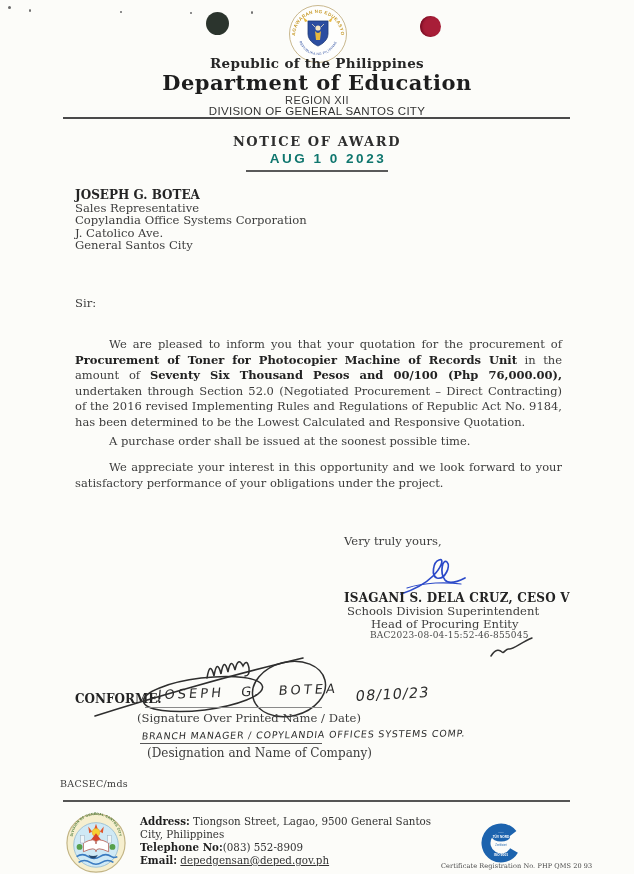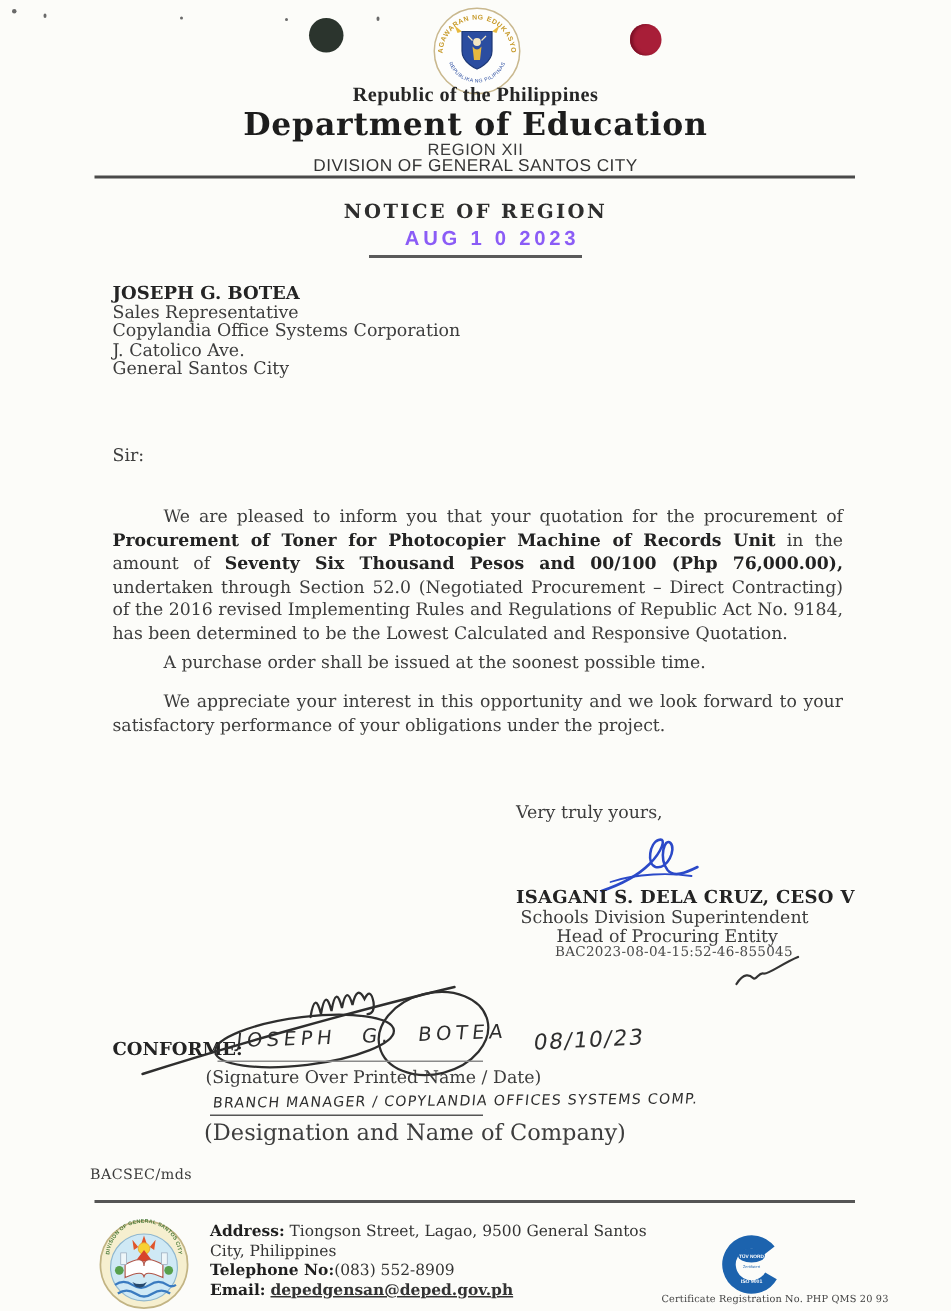--- a/index.html
+++ b/index.html
@@ -5,31 +5,31 @@
   html,body{margin:0;padding:0;background:#e9e9e9;}
   .page{position:relative;width:634px;height:874px;background:#fcfcf9;overflow:hidden;
         font-family:"DejaVu Serif", serif;color:#3d3d3d;}
   .abs{position:absolute;}
   .center{text-align:center;}
 
   
   .speck{position:absolute;background:#6a6a6a;border-radius:50%;}
   .dark-dot{position:absolute;left:206px;top:12px;width:23px;height:23px;border-radius:50%;background:#2b342d;}
   .red-dot{position:absolute;left:420px;top:16px;width:21px;height:21px;border-radius:50%;background:#a81e38;box-shadow:inset 2px 0 2px #7c1026;}
-  .hdr-republic{left:0;right:0;top:55px;font-size:13.5px;font-weight:bold;letter-spacing:.3px;color:#262626;font-family:Liberation Serif, serif;}
+  .hdr-republic{left:0;right:0;top:55px;font-size:13.5px;font-weight:bold;letter-spacing:.3px;color:#262626;}
   .hdr-dept{left:0;right:0;top:70px;font-size:21px;font-weight:bold;letter-spacing:.5px;color:#1d1d1d;text-align:center;}
   .hdr-region{left:0;right:0;top:94px;font-size:11px;font-family:"Liberation Sans",sans-serif;color:#3a3a3a;letter-spacing:.4px;}
   .hdr-division{left:0;right:0;top:105px;font-size:11.5px;font-family:"Liberation Sans",sans-serif;color:#333;letter-spacing:.3px;}
   .rule{position:absolute;left:63px;width:507px;height:2px;background:#4a4a4a;}
   .top-rule{top:117px;}
   .bottom-rule{top:800px;height:2px;background:#555;}
 
   .noa-title{left:0;right:0;top:134px;font-size:13px;font-weight:bold;letter-spacing:1.6px;color:#2e2e2e;}
   .date-stamp{left:0;right:0;top:151px;font-family:"Liberation Sans",sans-serif;font-size:13.5px;font-weight:bold;
-              letter-spacing:2.5px;color:#8b5cf6;padding-left:22px;}
+              letter-spacing:2.5px;color:#0f766e;padding-left:22px;}
   .date-underline{position:absolute;left:246px;top:170px;width:142px;height:2px;background:#5a5a5a;}
 
   .addressee{left:75px;top:189px;font-size:11.6px;line-height:12.6px;}
   .addressee .name{font-weight:bold;color:#242424;font-size:12px;}
 
   .salutation{left:75px;top:296px;font-size:11.6px;}
   .para{position:absolute;left:75px;width:487px;font-size:11.5px;line-height:15.6px;text-align:justify;margin:0;}
   .para b{color:#222;}
   .p1{top:337px;text-indent:34px;}
   .p2{top:434px;text-indent:34px;}
@@ -44,28 +44,28 @@
   
   .conforme-label{left:75px;top:692px;font-size:12px;font-weight:bold;color:#232323;}
   .hand{font-family:"DejaVu Sans",sans-serif;color:#2e2e2e;}
   .hand-name{left:158px;top:684px;font-size:13px;letter-spacing:3px;word-spacing:10px;
              transform:skewX(-8deg) rotate(-2deg);}
   .hand-date{left:356px;top:686px;font-size:14.5px;letter-spacing:1px;transform:skewX(-10deg) rotate(-3deg);}
   .name-line{position:absolute;left:145px;top:707px;width:177px;height:1px;background:#8a8a8a;}
   .caption1{left:137px;top:711px;font-size:11.6px;}
   .hand-designation{left:142px;top:729px;font-size:9.5px;letter-spacing:.8px;transform:skewX(-6deg) rotate(-.5deg);white-space:nowrap;}
   .desig-line{position:absolute;left:140px;top:743px;width:182px;height:1px;background:#555;}
-  .caption2{left:136px;top:746px;font-size:15px;}
+  .caption2{left:147px;top:746px;font-size:12px;}
 
   .bacsec{left:60px;top:778px;font-size:9.5px;letter-spacing:.3px;color:#3a3a3a;}
 
   
   .footer-text{left:140px;top:815px;width:300px;font-size:10.3px;line-height:12.9px;color:#333;}
   .footer-text b{color:#1f1f1f;}
-  .email-val{text-decoration:underline;font-weight:bold;}
+  .email-val{text-decoration:underline;}
   .cert-text{left:441px;top:862px;font-size:6.5px;color:#444;letter-spacing:.1px;}
 </style>
 </head>
 <body>
 
 <div class="page">
 
   <div class="speck" style="left:8px;top:6px;width:3px;height:3px;"></div>
   <div class="speck" style="left:29px;top:9px;width:2px;height:3px;"></div>
   <div class="speck" style="left:120px;top:11px;width:2px;height:2px;"></div>
@@ -94,21 +94,21 @@
     <path d="M27,27 q3,4 6,0 l-1,9 h-4 z" fill="#e8b93e"></path>
     <path d="M24,20 l3,3 M36,20 l-3,3" stroke="#f3e6c2" stroke-width="0.8"></path>
   </svg>
 
   <div class="abs center hdr-republic">Republic of the Philippines</div>
   <div class="abs center hdr-dept">Department of Education</div>
   <div class="abs center hdr-region">REGION XII</div>
   <div class="abs center hdr-division">DIVISION OF GENERAL SANTOS CITY</div>
   <div class="rule top-rule"></div>
 
-  <div class="abs center noa-title">NOTICE OF REGION</div>
+  <div class="abs center noa-title">NOTICE OF AWARD</div>
   <div class="abs center date-stamp">AUG 1 0 2023</div>
   <div class="date-underline"></div>
 
   <div class="abs addressee">
     <div class="name">JOSEPH G. BOTEA</div>
     <div>Sales Representative</div>
     <div>Copylandia Office Systems Corporation</div>
     <div>J. Catolico Ave.</div>
     <div>General Santos City</div>
   </div>

